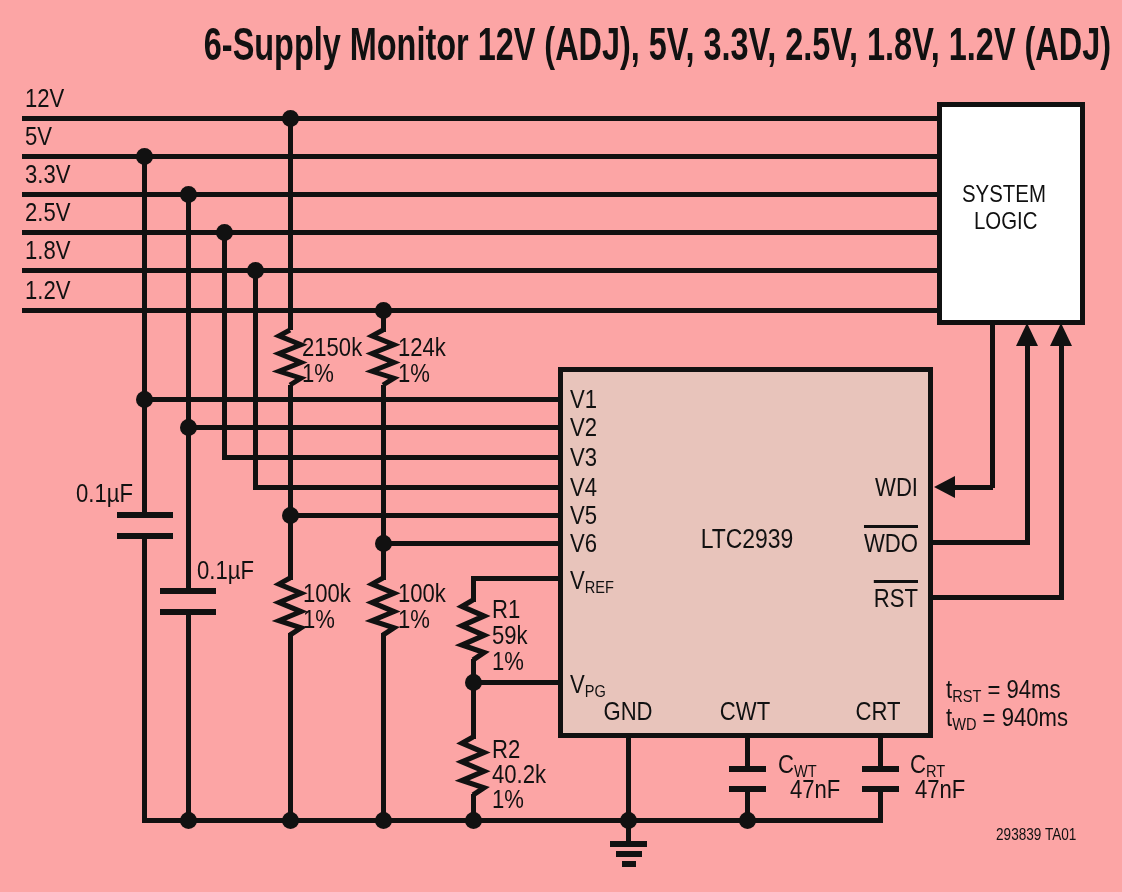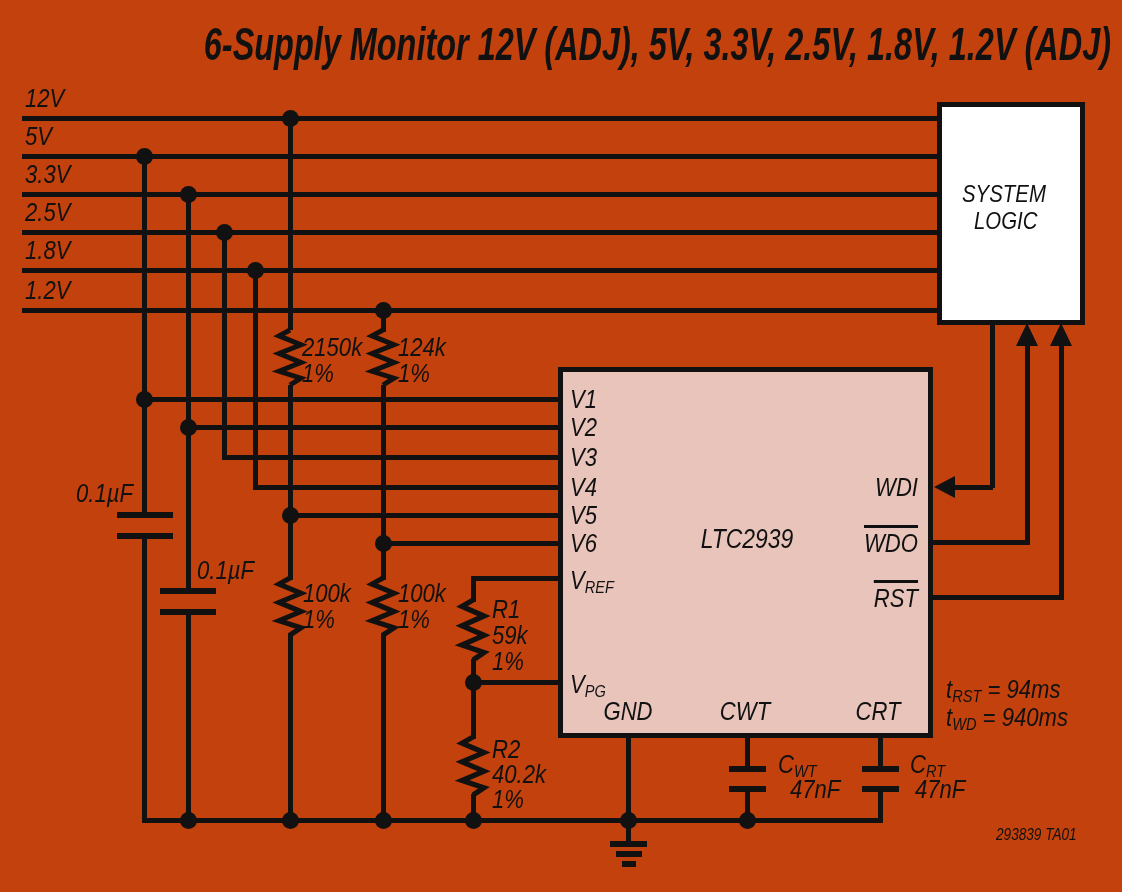--- a/index.html
+++ b/index.html
@@ -1,17 +1,17 @@
 <!DOCTYPE html>
 <html><head>
 <meta charset="utf-8">
 <style>
   html,body{margin:0;padding:0;background:#fff;}
-  .canvas{position:relative;width:1122px;height:892px;background:#c2410c;overflow:hidden;
-          font-family:"Liberation Sans",sans-serif;color:#111;font-style:italic;}
+  .canvas{position:relative;width:1122px;height:892px;background:#fca5a5;overflow:hidden;
+          font-family:"Liberation Sans",sans-serif;color:#111;}
   .w{position:absolute;background:#111;}
   .dot{position:absolute;width:17px;height:17px;border-radius:50%;background:#111;}
   .txt{position:absolute;font-size:26px;line-height:1.12;color:#111;white-space:nowrap;
        transform:scaleX(0.85);transform-origin:0 0;}
   .ca{text-align:center;transform-origin:50% 0;}
   .ra{text-align:right;transform-origin:100% 0;}
   .sub{font-size:0.66em;vertical-align:-0.24em;}
   .ovl{text-decoration:overline;text-decoration-thickness:2.5px;}
   .title-wrap{position:absolute;left:0;top:16px;width:1122px;text-align:center;}
   .title-wrap span{display:inline-block;font-size:47px;font-weight:bold;white-space:nowrap;

